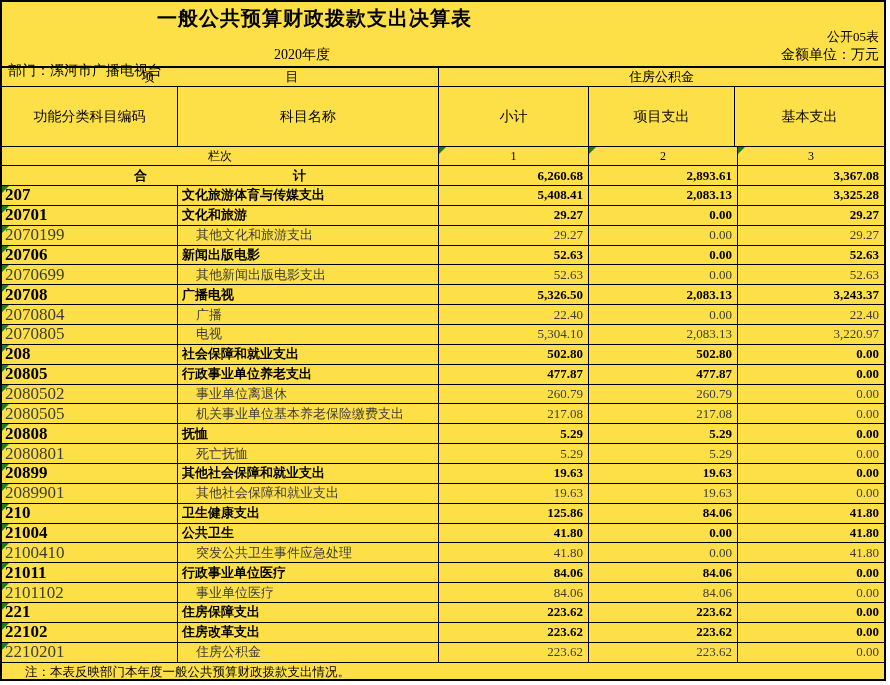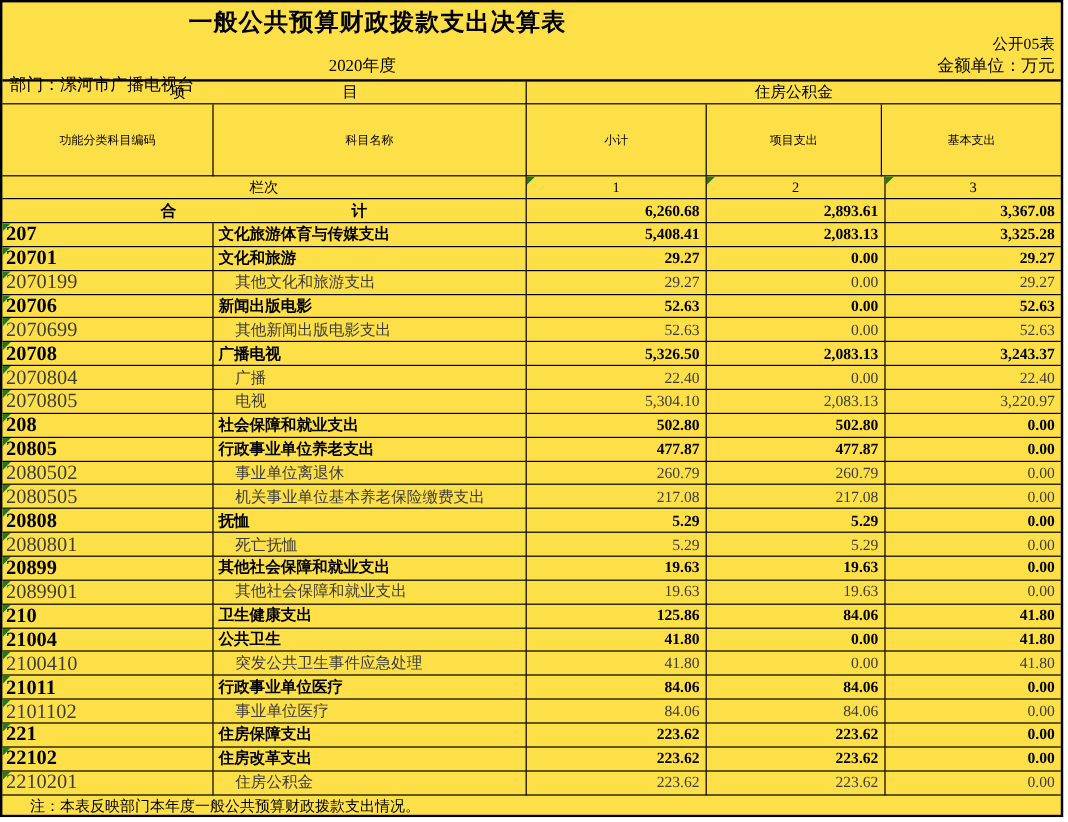--- a/index.html
+++ b/index.html
@@ -58,21 +58,21 @@
   .name{padding-left:4px;text-align:right;}
   .b{font-weight:bold;}
   .r-bold{font-weight:bold;}
   .r-light{color:#3b3b3b;}
   .r-light .name{padding-left:18px;}
 
   .tri{
     position:absolute;top:0;left:0;width:0;height:0;
     border-top:7px solid #1E7B1E;border-right:7px solid transparent;
   }
-  .h2 .td{font-size:10px;}
+  .h2 .td{font-size:14px;}
 </style>
 </head>
 <body>
 
 <div id="sheet">
 
   <div class="title">一般公共预算财政拨款支出决算表</div>
   <div class="open-code">公开05表</div>
 
   <div class="meta">

